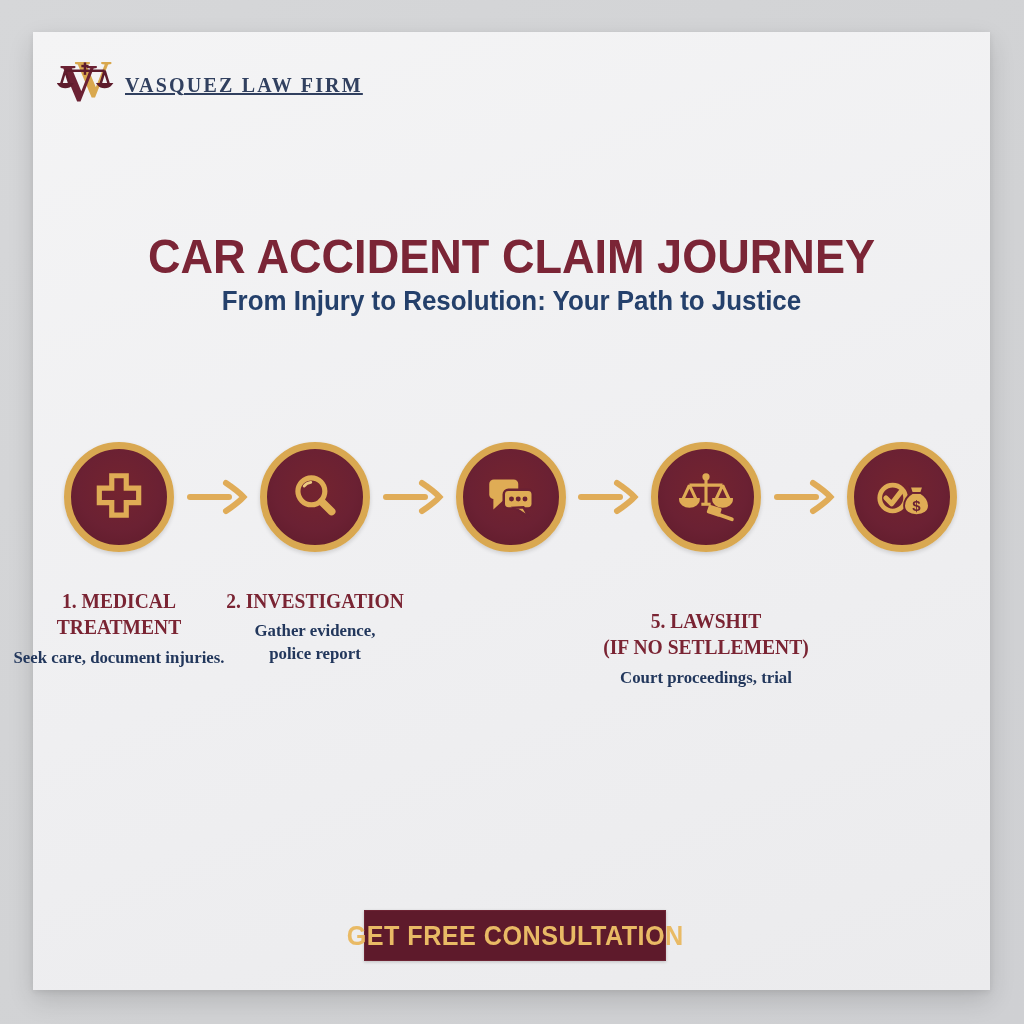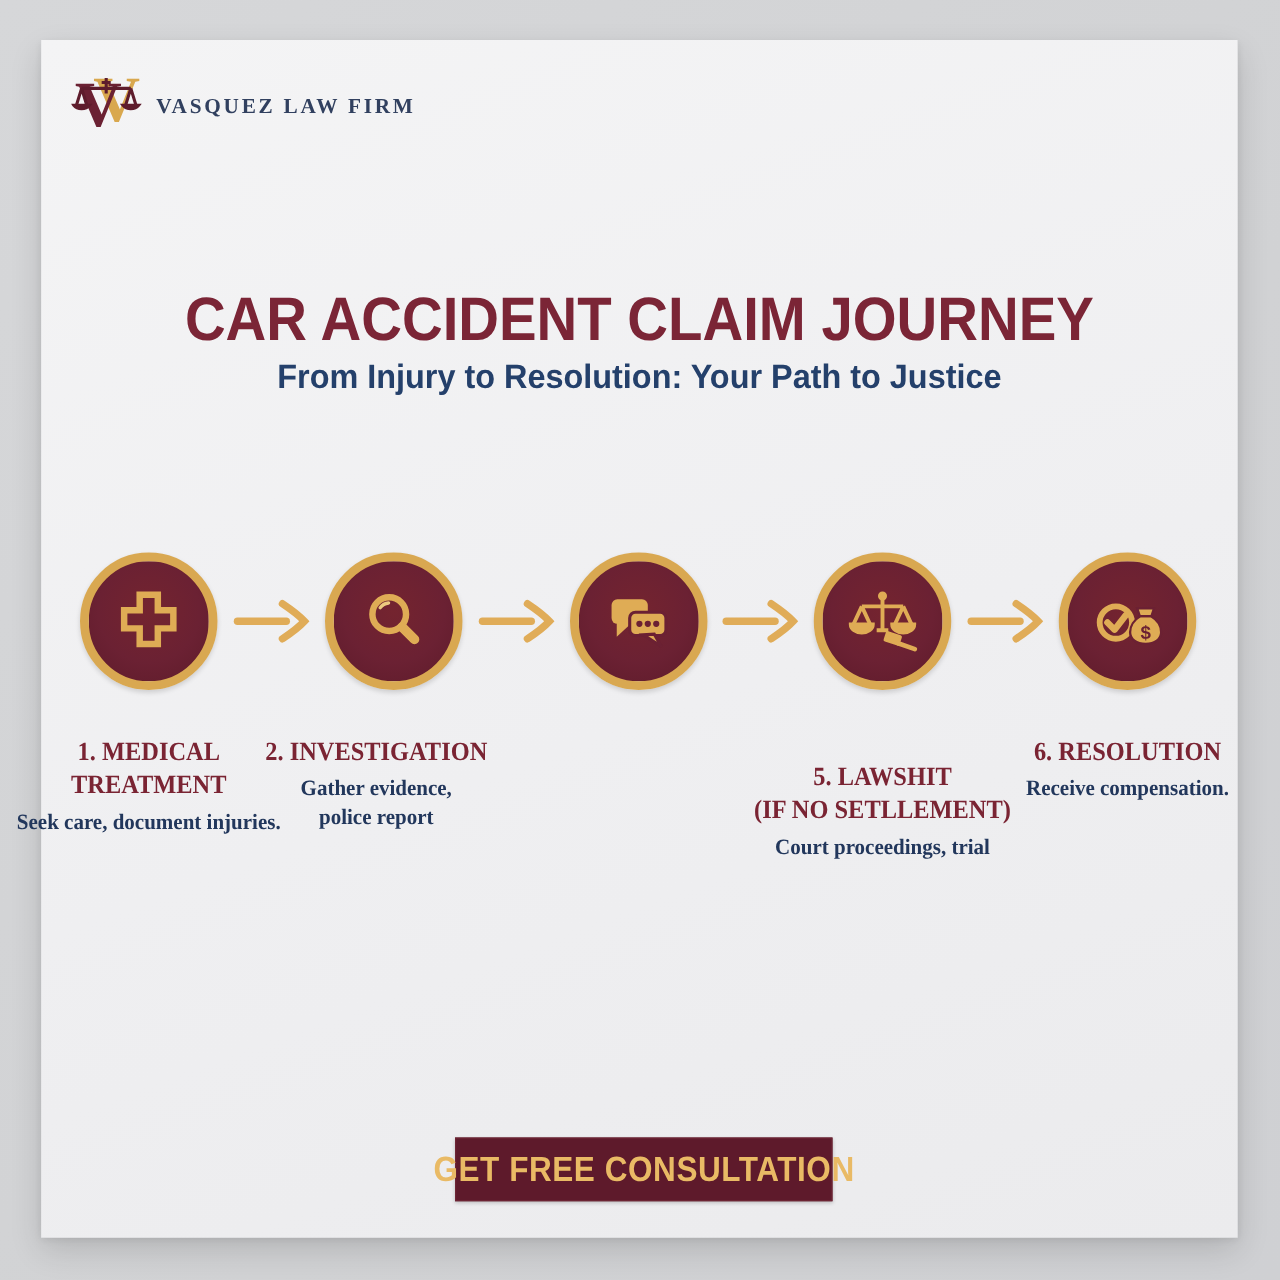--- a/index.html
+++ b/index.html
@@ -10,22 +10,22 @@
   }
   .poster{
     position:absolute;left:33px;top:32px;width:957px;height:958px;
     background:linear-gradient(160deg,#f4f4f5 0%,#efeff1 55%,#ebebed 100%);
     box-shadow:0 10px 24px rgba(0,0,0,.14), 0 2px 6px rgba(0,0,0,.08);
   }
   
   .brand{position:absolute;left:24px;top:18px;display:flex;align-items:center;gap:10px;}
   .brand svg{display:block;}
   .wordmark{
-    font-family:"Liberation Serif",serif;font-weight:bold;font-size:17px;
-    letter-spacing:2.2px;color:#31405f;margin-top:12px;
+    font-family:"Liberation Serif",serif;font-weight:bold;font-size:20px;
+    letter-spacing:2.2px;color:#31405f;margin-top:12px;text-decoration:underline;
   }
   
   .title{
     position:absolute;left:0;top:196px;width:100%;text-align:center;
     font-size:49px;font-weight:bold;color:#7b2536;letter-spacing:0px;
     transform:scaleX(.92);transform-origin:center;white-space:nowrap;
   }
   .subtitle{
     position:absolute;left:0;top:254px;width:100%;text-align:center;
     font-size:27px;font-weight:bold;color:#24406b;
@@ -39,21 +39,21 @@
     display:flex;align-items:center;justify-content:center;
     box-shadow:0 2px 4px rgba(0,0,0,.15);
   }
   .c1{left:31px;}.c2{left:227px;}.c3{left:423px;}.c4{left:618px;}.c5{left:814px;}
   .arrow{position:absolute;top:443px;width:64px;height:44px;}
   .a1{left:152px;}.a2{left:348px;}.a3{left:543px;}.a4{left:739px;}
   
   .step{
     position:absolute;top:556px;width:230px;text-align:center;font-family:Liberation Serif, serif;
   }
-  .s1{left:-29px;}.s2{left:153px;}.s3{left:363px;}.s4{left:558px;margin-top:20px;}.s5{left:754px;}
+  .s1{left:-29px;}.s2{left:167px;}.s3{left:363px;}.s4{left:558px;margin-top:20px;}.s5{left:754px;}
   .step-title{
     font-size:21px;font-weight:bold;color:#7a2433;line-height:1.25;
     white-space:pre-line;transform:scaleX(.93);transform-origin:center;
   }
   .step-desc{
     margin-top:5px;font-size:17.5px;font-weight:bold;color:#22375c;line-height:1.28;
     white-space:pre-line;transform:scaleX(.96);transform-origin:center;
   }
   
   .cta{
@@ -175,22 +175,18 @@
   <div class="step s2">
     <div class="step-title">2. INVESTIGATION</div>
     <div class="step-desc">Gather evidence,
 police report</div>
   </div>
   <div class="step s4">
     <div class="step-title">5. LAWSHIT
 (IF NO SETLLEMENT)</div>
     <div class="step-desc">Court proceedings, trial</div>
   </div>
-  <div class="step s5">
-    <div class="step-title">6. RESOLUTION</div>
-    <div class="step-desc">Receive compensation.</div>
-  </div>
 
   <div class="cta">
     <span class="cta-label">GET FREE CONSULTATION</span>
   </div>
 
 </div>
 
 </body></html>

